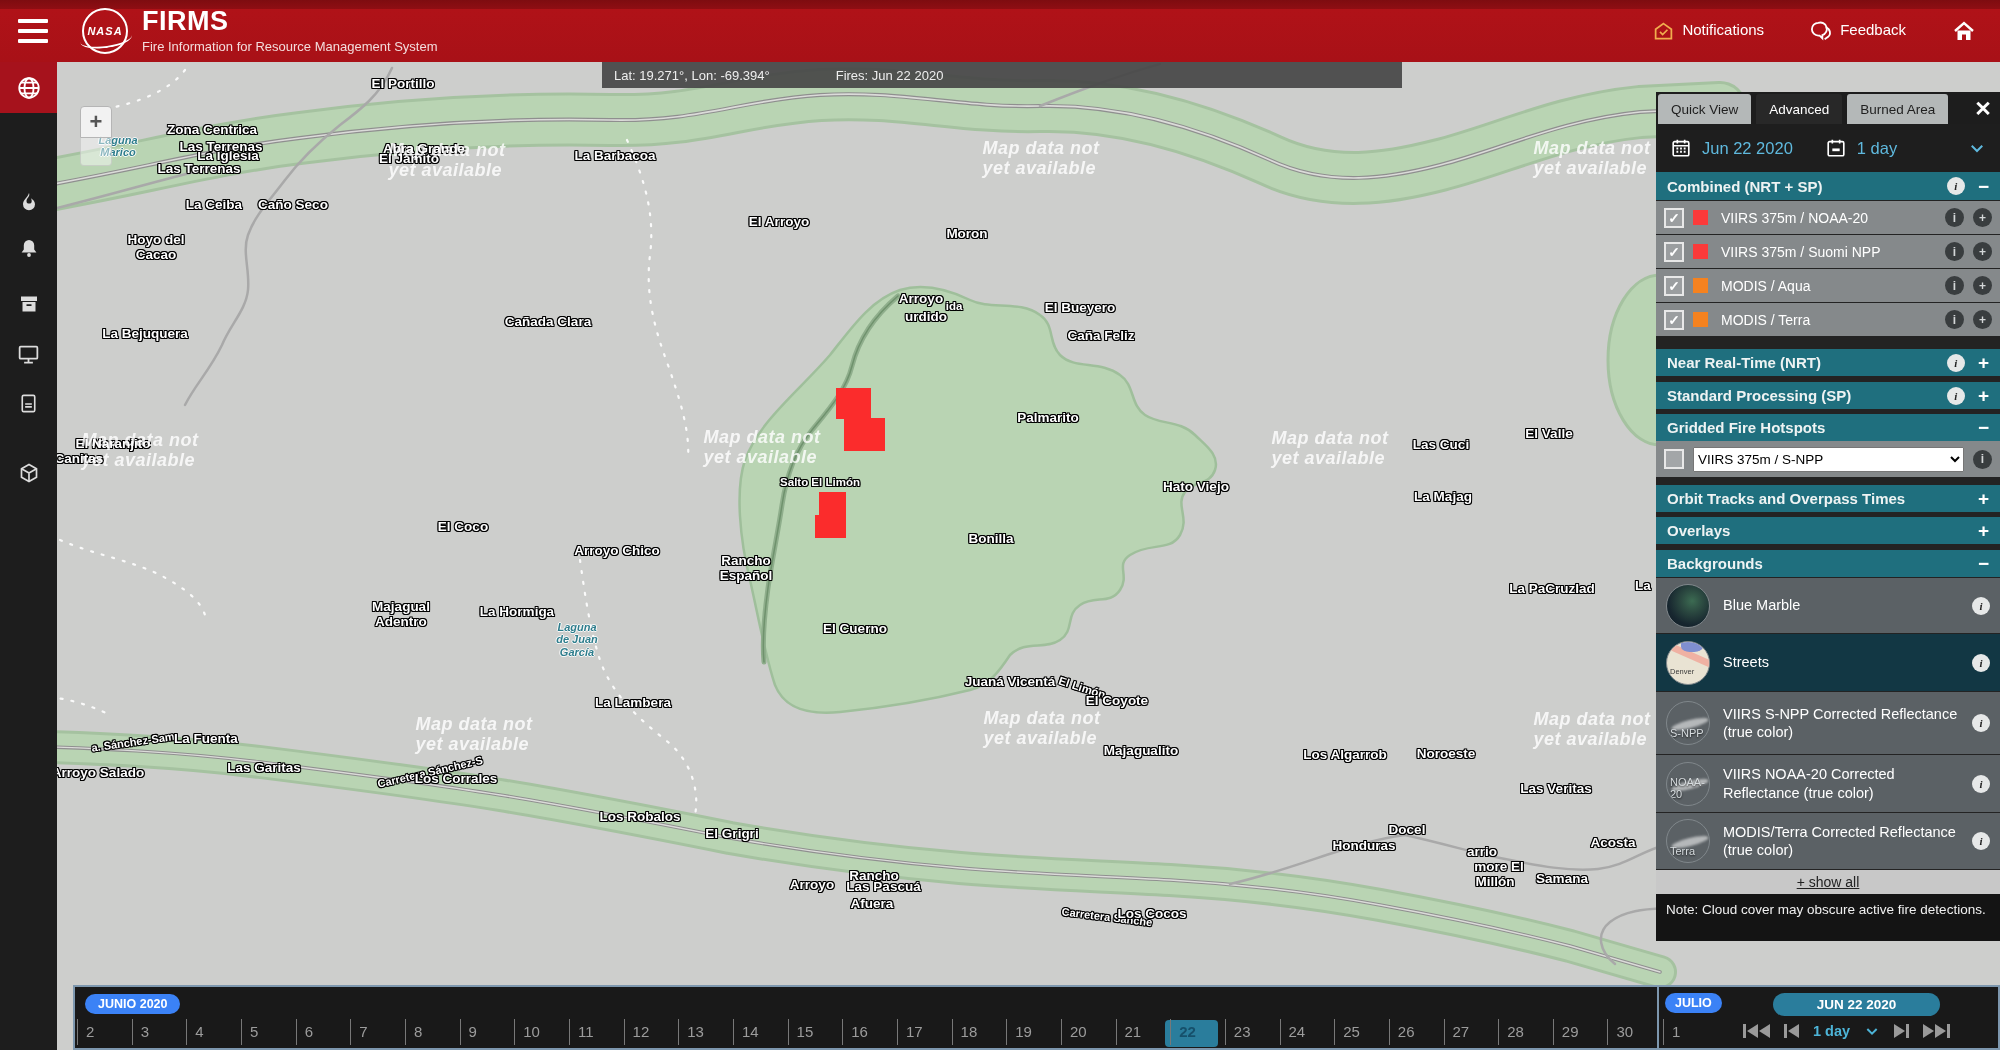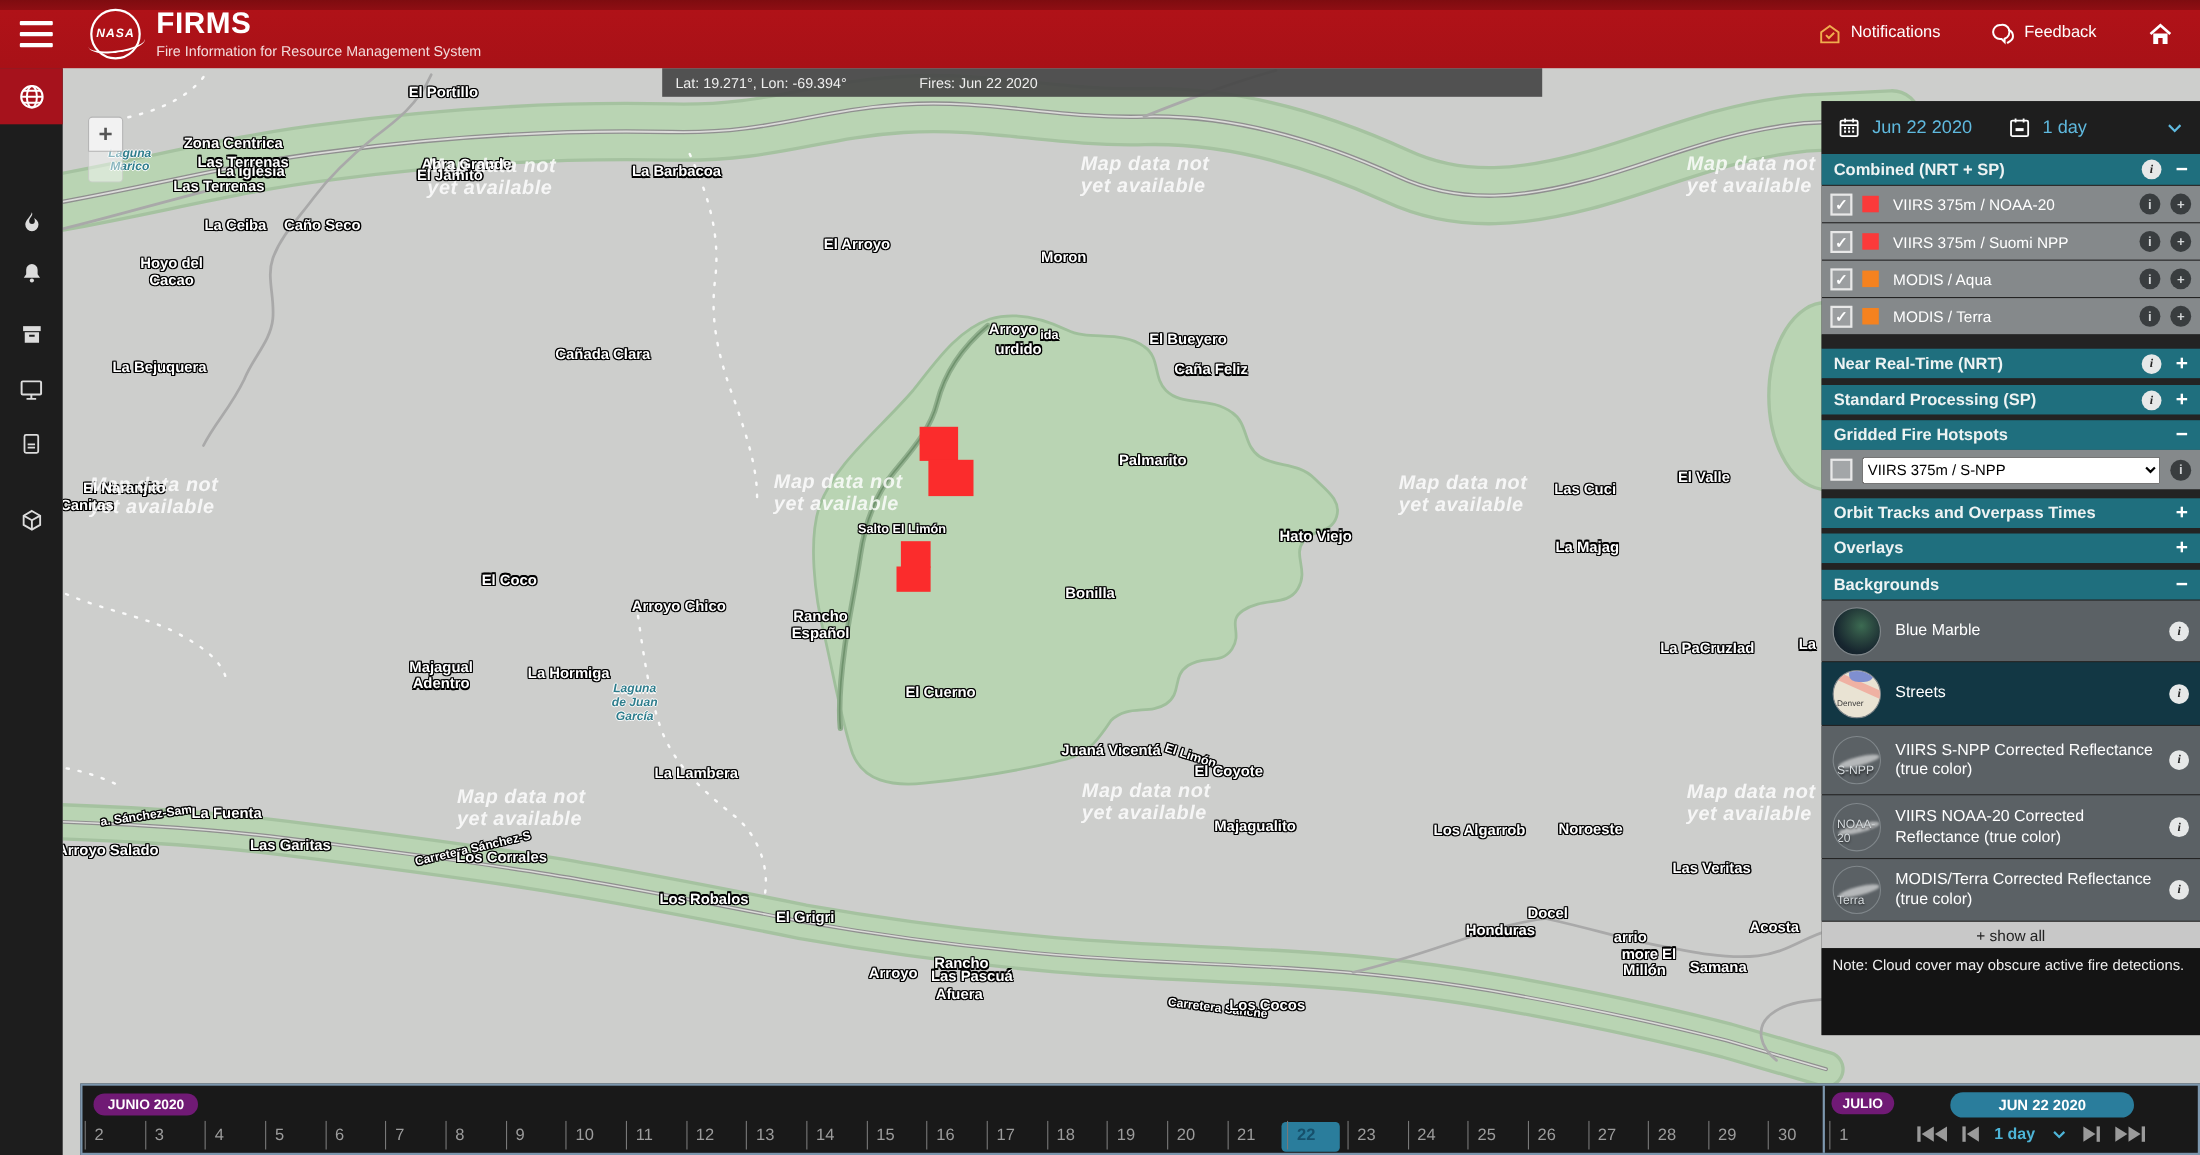--- a/index.html
+++ b/index.html
@@ -109,28 +109,28 @@
     background:#efb1a3; transform:rotate(24deg); }
   .th-streets::after { content:""; position:absolute; left:14px; top:-4px; width:22px; height:14px;
     background:#7f8fd0; border-radius:40%; }
   .th-earth { background:radial-gradient(circle at 42% 35%, #cfc8ba 0%, #a08succeed 0%, #a08367 28%, #7c5c45 55%, #5e4736 82%, #4c3a2d 100%); }
   .th-earth::after { content:""; position:absolute; left:4px; top:18px; width:38px; height:8px;
     background:rgba(255,255,255,.55); border-radius:50%; transform:rotate(-14deg); filter:blur(1px); }
   .th-label { position:absolute; left:3px; bottom:5px; color:#d6dbde; font-size:11px; z-index:2;
     text-shadow:0 1px 2px rgba(0,0,0,.7); }
   .th-streets .th-label { color:#3a3a3a; font-size:7.5px; text-shadow:none; bottom:8px; }
   #show-all { height:24px; background:#c8c8c8; color:#222; font-size:14px; display:flex;
-    align-items:center; justify-content:center; cursor:pointer; margin-top:1px; }
+    align-items:center; justify-content:center; cursor:pointer; margin-top:1px;text-decoration:underline; }
   #panel-note { flex:1; background:#141414; font-size:13.5px; color:#f0f0f0; padding:7px 10px;
     line-height:1.3; }
 
   
   #timeline { position:absolute; left:73px; top:985px; width:1927px; height:65px; z-index:47;
     background:#191919; border:2px solid #7d97ae; }
-  .pill { position:absolute; background:#701a75; color:#fff; font-weight:bold; font-size:12.5px;
+  .pill { position:absolute; background:#3b82f6; color:#fff; font-weight:bold; font-size:12.5px;
     border-radius:11px; padding:3px 13px; white-space:nowrap; }
   .day-tick { position:absolute; width:1px; height:26px; top:32px; background:#787878; }
   .day-num { position:absolute; top:36px; font-size:15px; color:#9c9c9c; cursor:pointer; }
   #day-hl { position:absolute; background:#2a7d9c; border-radius:4px; top:33px; height:27px; }
   .day-num.selected { color:#16506b; font-weight:bold; }
   #july-sep { position:absolute; top:0; width:2px; height:61px; background:#7d97ae; }
   #tl-current { position:absolute; background:#2a7d9c; color:#fff; font-weight:bold; font-size:13.5px;
     border-radius:12px; height:23px; display:flex; align-items:center; justify-content:center; }
   #tl-controls { position:absolute; display:flex; align-items:center; gap:14px; }
   .pb { display:flex; align-items:center; gap:1px; cursor:pointer; }
@@ -378,20 +378,26 @@
     </div>
     <div class="side-item" style="top:388px">
       <svg width="24" height="24" viewBox="0 0 24 24">
         <path d="M12 3.5 L19.5 7.8 V16.2 L12 20.5 L4.5 16.2 V7.8 Z"></path>
         <path d="M12 12 V20.5 M12 12 L19.5 7.8 M12 12 L4.5 7.8"></path>
       </svg>
     </div>
   </nav>
 
   <aside id="panel">
+    <div id="tabs">
+      <div class="tab">Quick View</div>
+      <div class="tab active">Advanced</div>
+      <div class="tab">Burned Area</div>
+      <div id="tab-close">✕</div>
+    </div>
 
     <div id="daterow">
       <svg width="22" height="22" viewBox="0 0 24 24" fill="none" stroke="#fff" stroke-width="1.8">
         <rect x="3.5" y="5" width="17" height="15.5" rx="1.5"></rect>
           <path d="M8 3v4 M16 3v4 M3.5 9.5h17"></path>
         <path d="M7 12.5h2 M11 12.5h2 M15 12.5h2 M7 16h2 M11 16h2 M15 16h2" stroke-width="2.2"></path>
       </svg>
       <span class="blue-txt">Jun 22 2020</span>
       <svg width="22" height="22" viewBox="0 0 24 24" fill="none" stroke="#fff" stroke-width="1.8" style="margin-left:22px">
         <rect x="3.5" y="5" width="17" height="15.5" rx="1.5"></rect>

